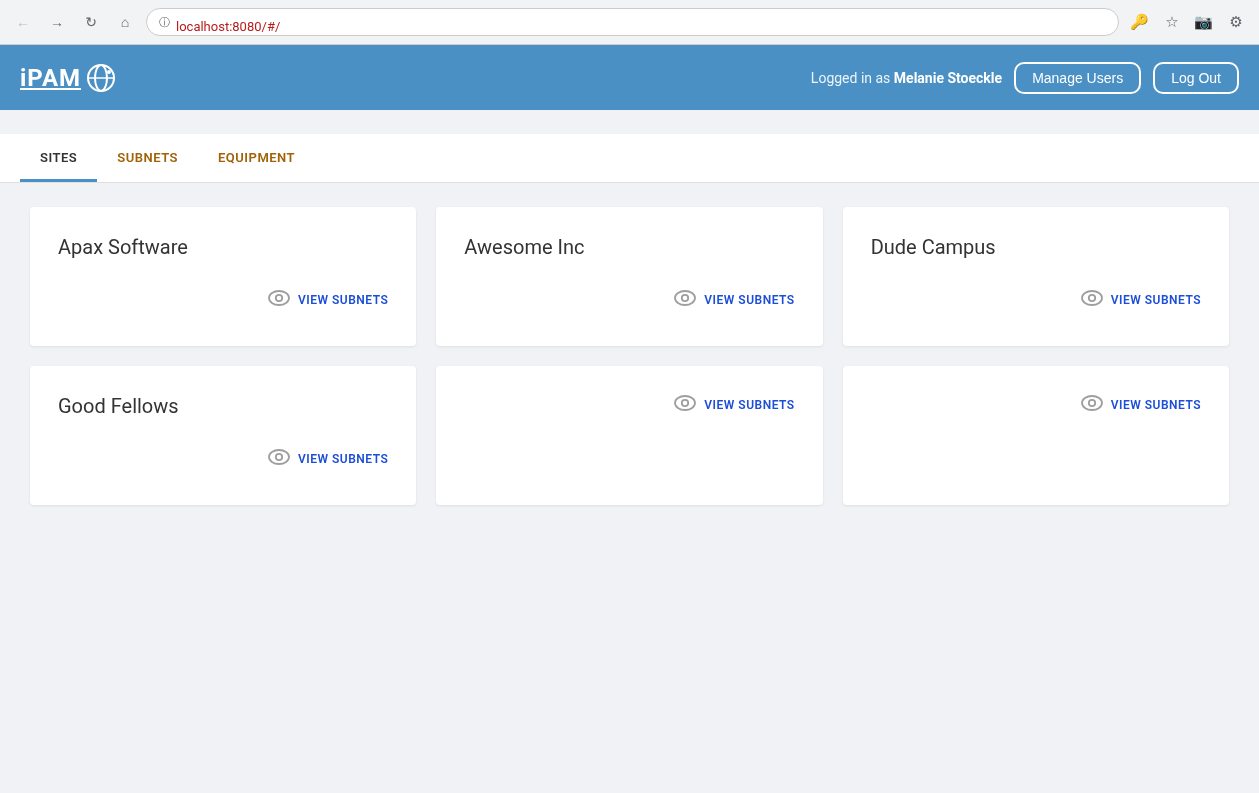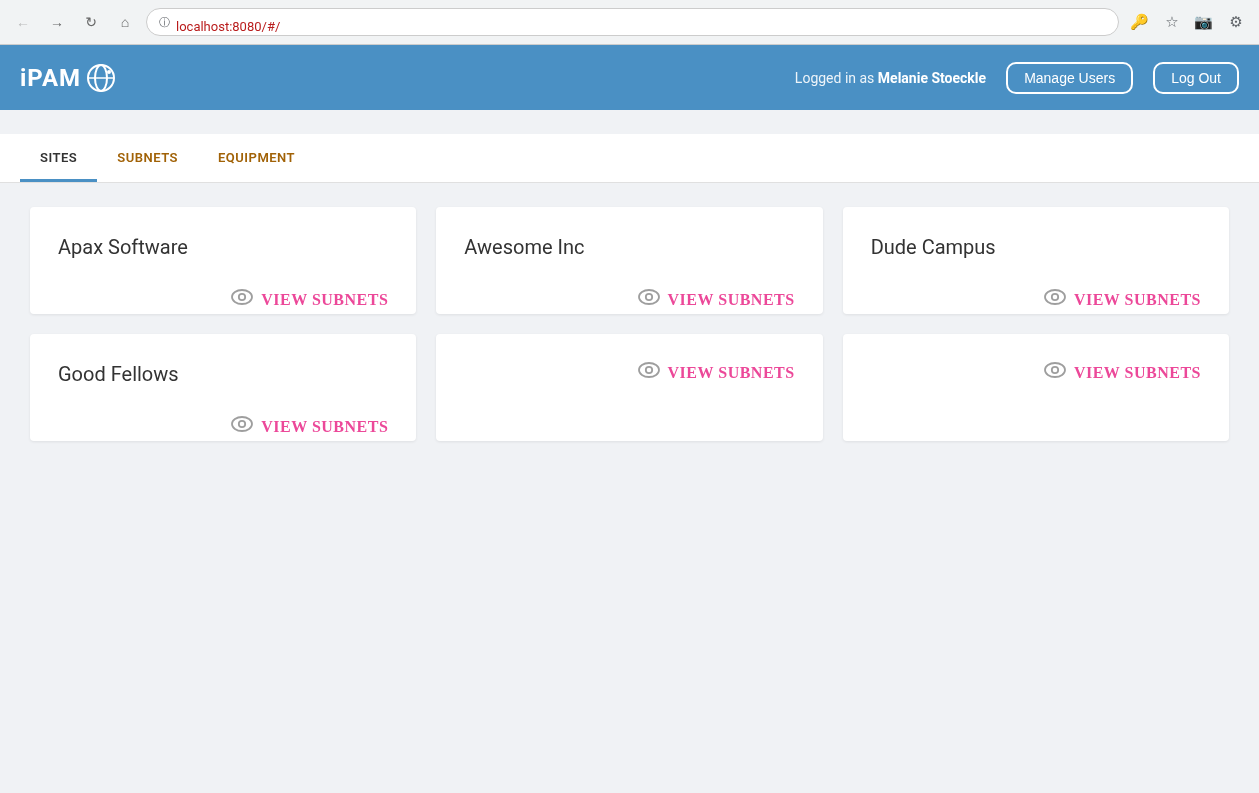--- a/index.html
+++ b/index.html
@@ -63,30 +63,31 @@
       align-items: center;
       justify-content: space-between;
     }
     .logo {
       display: flex;
       align-items: center;
       color: white;
       font-size: 24px;
       font-weight: bold;
       letter-spacing: 1px;
+      text-decoration: underline;
     }
     .logo-icon {
       width: 32px; height: 32px;
       margin-left: 4px;
       position: relative;
     }
     .header-right {
       display: flex;
       align-items: center;
-      gap: 20px;
+      gap: 12px;
       justify-content: flex-end;
     }
     .logged-in-text {
       color: rgba(255,255,255,0.9);
       font-size: 14px;
     }
     .logged-in-text strong {
       font-weight: 700;
       color: white;
     }
@@ -135,47 +136,46 @@
     }
     .sites-grid {
       display: grid;
       grid-template-columns: repeat(3, 1fr);
       gap: 20px;
     }
     .site-card {
       background: white;
       border-radius: 4px;
       box-shadow: 0 1px 3px rgba(0,0,0,0.08);
-      padding: 28px 28px 4px;
+      padding: 28px 28px 36px;
       display: flex;
       flex-direction: column;
       gap: 30px;
       cursor: default;
     }
     .site-card-name {
       font-size: 20px;
       font-weight: 400;
       color: #333;
     }
     .site-card-footer {
       display: flex;
       justify-content: flex-end;
       align-items: center;
     }
     .view-subnets-btn {
       display: flex;
       align-items: center;
       gap: 8px;
-      color: #ec4899;
-      font-size: 16px;
+      color: #1d4ed8;
+      font-size: 12px;
       font-weight: 600;
       letter-spacing: 0.5px;
       text-transform: uppercase;
       cursor: pointer;
-      font-family: Liberation Serif, serif;
     }
     .eye-icon {
       font-size: 18px;
       color: #9e9e9e;
     }
   </style>
 </head>
 <body>
 
 <div class="browser-chrome">

